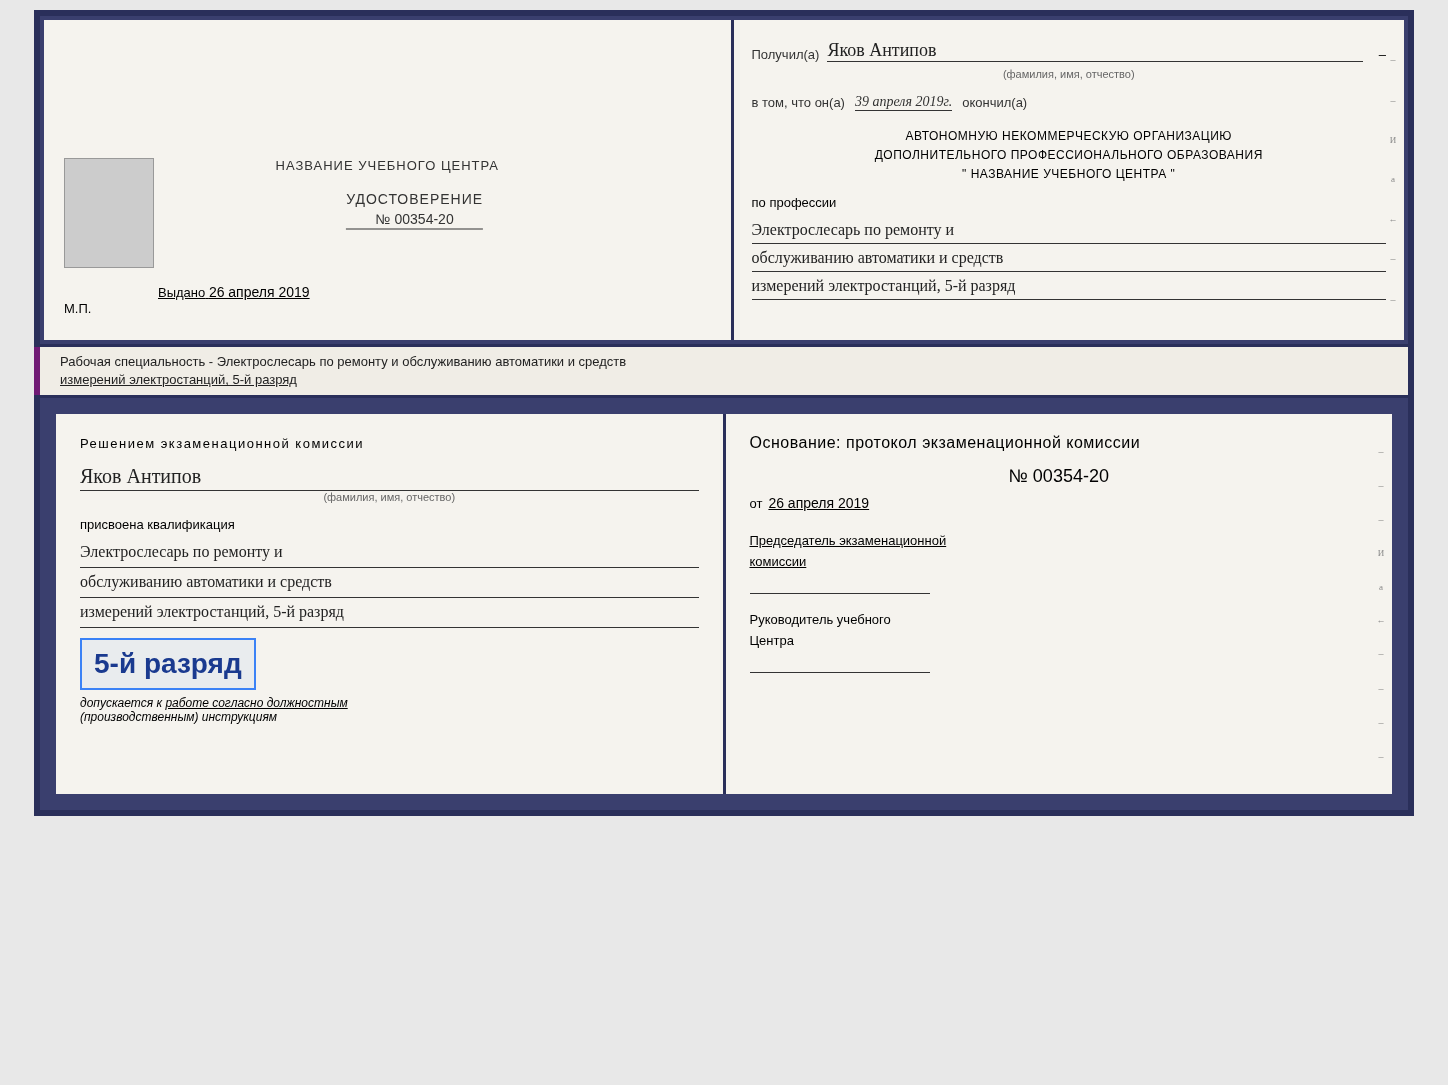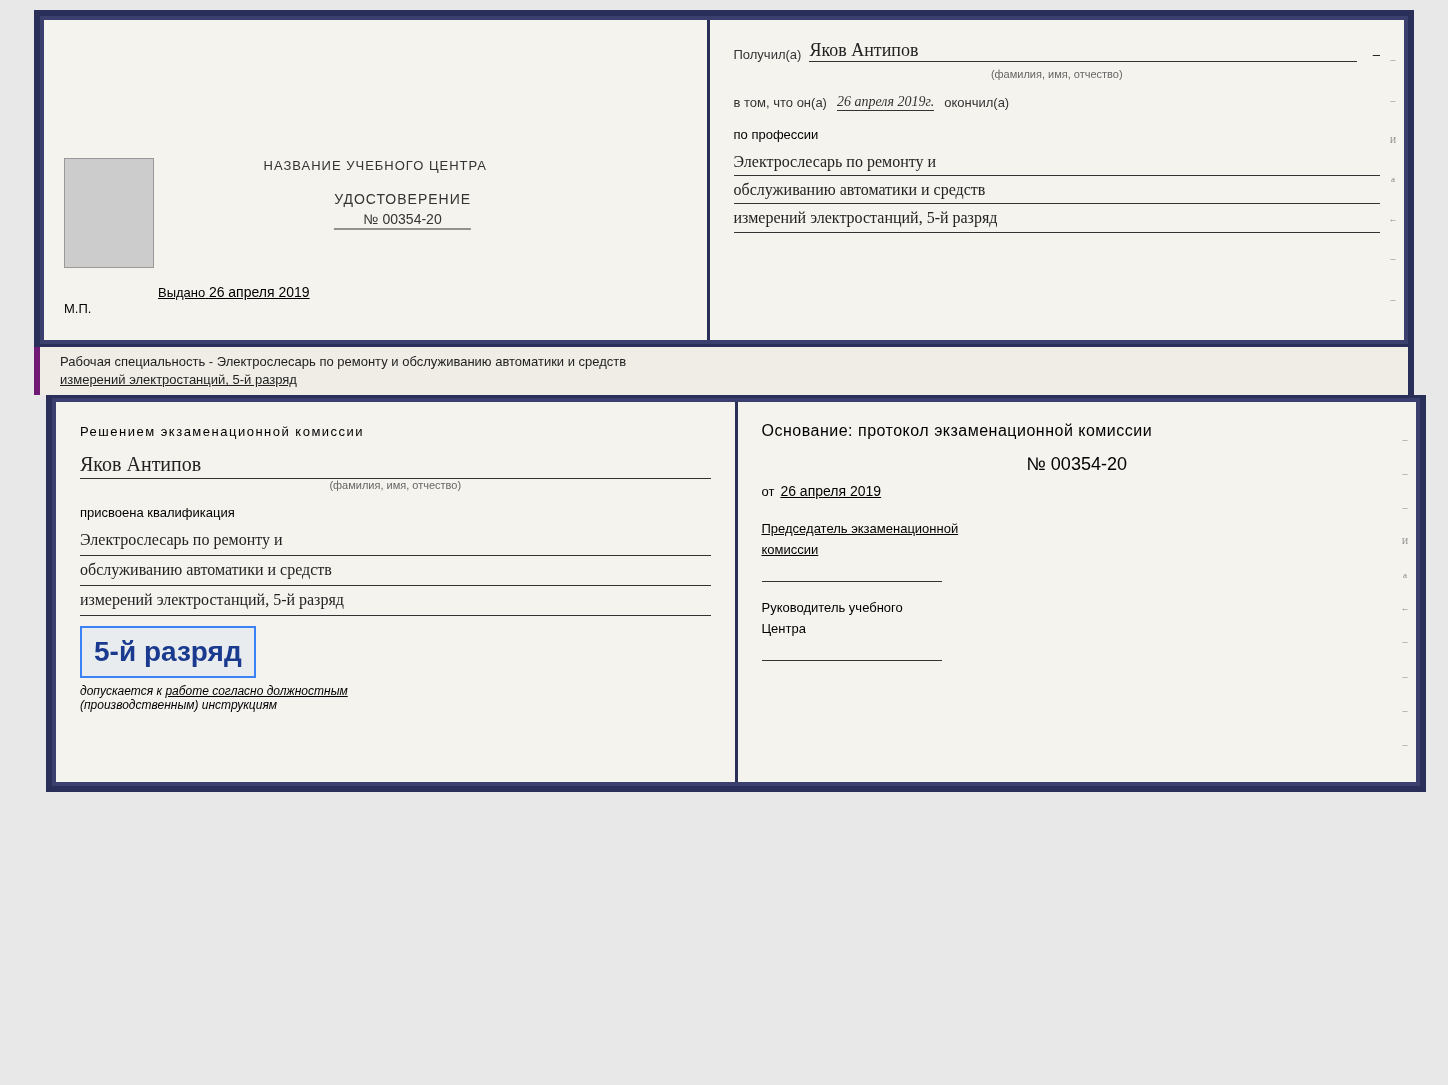--- a/index.html
+++ b/index.html
@@ -36,26 +36,26 @@
       flex: 1;
       position: relative;
     }
 
     .cert-left {
       border-right: 3px solid #2a2f5a;
       display: flex;
       flex-direction: column;
       align-items: center;
       justify-content: center;
-      padding: 8px;
+      padding: 26px;
       min-height: 320px;
     }
 
     .cert-right {
-      padding: 20px 24px;
+      padding: 20px 18px;
       min-height: 320px;
     }
 
     
     .top-cert::before {
       content: '';
     }
 
     .cert-left-title {
       font-size: 13px;
@@ -204,22 +204,21 @@
       line-height: 1.4;
     }
 
     
     .bottom-cert {
       display: flex;
       width: 100%;
       background: #3a3f6e;
       border: 6px solid #2a2f5a;
       border-top: 3px solid #2a2f5a;
-      padding: 4px;
-      margin-left: 12px;
+      padding: 16px;
     }
 
     .bot-left, .bot-right {
       background: #f5f3ee;
       flex: 1;
       position: relative;
       padding: 20px 24px;
       min-height: 380px;
     }
 
@@ -397,24 +396,29 @@
 
       <div class="right-line-1">
         <span class="right-label">Получил(а)</span>
         <span class="right-handwritten">Яков Антипов</span>
         <span style="font-size:13px; font-family:Arial,sans-serif; margin-left:8px;">–</span>
       </div>
       <span class="right-sub">(фамилия, имя, отчество)</span>
 
       <div class="right-line-date">
         <span class="right-label">в том, что он(а)</span>
-        <span class="right-date-handwritten">26 апреля 2019г.</span>
+        <span class="right-date-handwritten">39 апреля 2019г.</span>
         <span class="right-label">окончил(а)</span>
       </div>
 
+      <div class="right-org-block">
+        <div>АВТОНОМНУЮ НЕКОММЕРЧЕСКУЮ ОРГАНИЗАЦИЮ</div>
+        <div>ДОПОЛНИТЕЛЬНОГО ПРОФЕССИОНАЛЬНОГО ОБРАЗОВАНИЯ</div>
+        <div>"  НАЗВАНИЕ УЧЕБНОГО ЦЕНТРА  "</div>
+      </div>
 
       <div class="right-profession-label" style="margin-top:8px;">по профессии</div>
       <div class="right-profession-handwritten">
         <span class="right-profession-line">Электрослесарь по ремонту и</span>
         <span class="right-profession-line">обслуживанию автоматики и средств</span>
         <span class="right-profession-line">измерений электростанций, 5-й разряд</span>
       </div>
 
       <div class="side-deco">
         <span class="side-deco-item">–</span>

